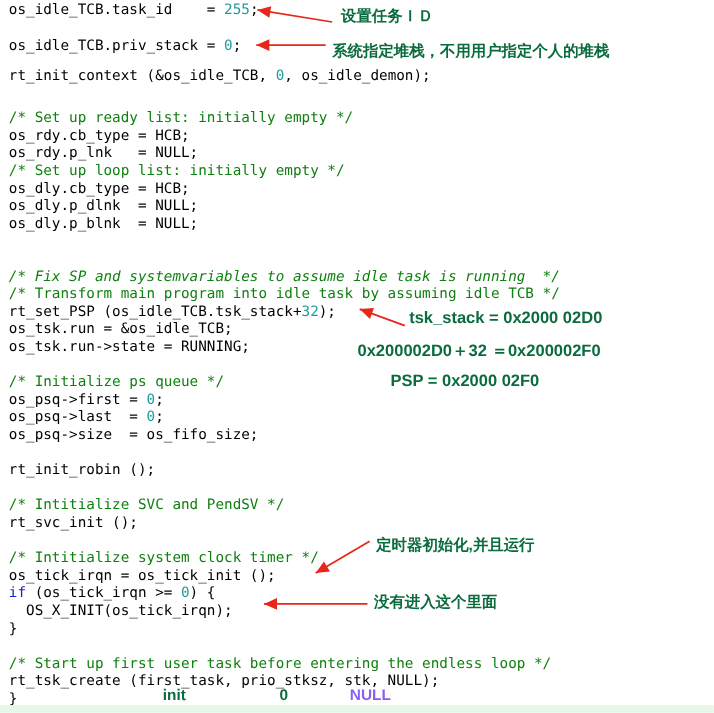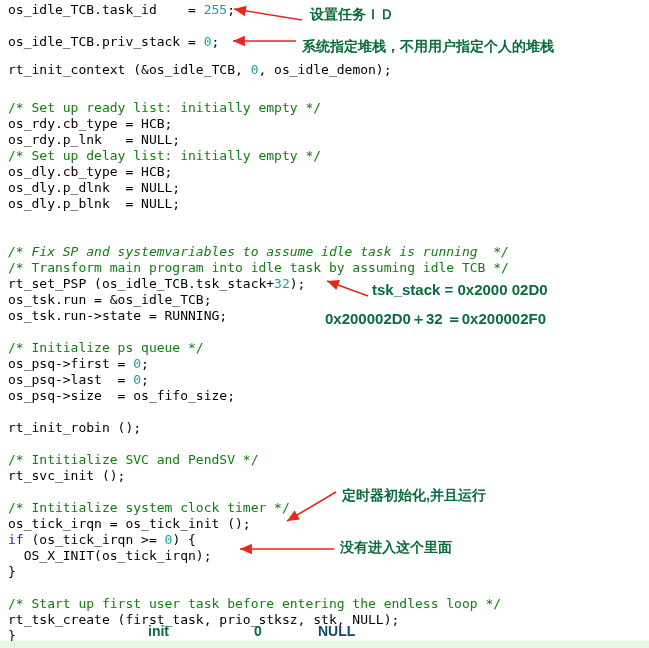--- a/index.html
+++ b/index.html
@@ -78,21 +78,21 @@
 <div id="code-layer">
     <div class="code-line" style="top: 2px;"><span class="tok-plain">os_idle_TCB.task_id</span><span class="tok-plain">    = </span><span class="tok-num">255</span><span class="tok-plain">;</span></div>
     <div class="code-line" style="top: 18px;"></div>
     <div class="code-line" style="top: 34px;"><span class="tok-plain">os_idle_TCB.priv_stack = </span><span class="tok-num">0</span><span class="tok-plain">;</span></div>
     <div class="code-line" style="top: 50px;"></div>
     <div class="code-line" style="top: 62px;"><span class="tok-plain">rt_init_context (&amp;os_idle_TCB, </span><span class="tok-num">0</span><span class="tok-plain">, os_idle_demon);</span></div>
     <div class="code-line" style="top: 78px;"></div>
     <div class="code-line" style="top: 100px;"><span class="tok-cmt">/* Set up ready list: initially empty */</span></div>
     <div class="code-line" style="top: 116px;"><span class="tok-plain">os_rdy.cb_type = HCB;</span></div>
     <div class="code-line" style="top: 132px;"><span class="tok-plain">os_rdy.p_lnk   = NULL;</span></div>
-    <div class="code-line" style="top: 148px;"><span class="tok-cmt">/* Set up delay list: initially empty */</span></div>
+    <div class="code-line" style="top: 148px;"><span class="tok-cmt">/* Set up loop list: initially empty */</span></div>
     <div class="code-line" style="top: 164px;"><span class="tok-plain">os_dly.cb_type = HCB;</span></div>
     <div class="code-line" style="top: 180px;"><span class="tok-plain">os_dly.p_dlnk  = NULL;</span></div>
     <div class="code-line" style="top: 196px;"><span class="tok-plain">os_dly.p_blnk  = NULL;</span></div>
     <div class="code-line" style="top: 228px;"></div>
     <div class="code-line" style="top: 244px; font-style: italic;"><span class="tok-cmt">/* Fix SP and systemvariables to assume idle task is running  */</span></div>
     <div class="code-line" style="top: 260px;"><span class="tok-cmt">/* Transform main program into idle task by assuming idle TCB */</span></div>
     <div class="code-line" style="top: 276px;"><span class="tok-plain">rt_set_PSP (os_idle_TCB.tsk_stack+</span><span class="tok-num">32</span><span class="tok-plain">);</span></div>
     <div class="code-line" style="top: 292px;"><span class="tok-plain">os_tsk.run = &amp;os_idle_TCB;</span></div>
     <div class="code-line" style="top: 308px;"><span class="tok-plain">os_tsk.run-&gt;state = RUNNING;</span></div>
     <div class="code-line" style="top: 324px;"></div>
@@ -136,18 +136,19 @@
       <polygon points="14,43 21.515327727976295,32.39246262598568 26.915031607832116,41.51610021608689" fill="#e8261a"></polygon>
     </svg>
     <svg class="arrow-svg" width="122" height="28" style="left: 226px; top: 535px;">
       <line x1="108" y1="14" x2="14" y2="14" stroke="#e8261a" stroke-width="1.6"></line>
       <polygon points="14,14 25.870156224060008,8.699114110225587 25.87015622406001,19.30088588977441" fill="#e8261a"></polygon>
     </svg>
     <div class="anno-text anno-cn" style="left: 310px; top: 6px; color: rgb(10, 107, 61);">设置任务ＩＤ</div>
     <div class="anno-text anno-cn" style="left: 302px; top: 38px; color: rgb(10, 107, 61);">系统指定堆栈，不用用户指定个人的堆栈</div>
     <div class="anno-text anno-en" style="left: 372px; top: 281px; color: rgb(10, 107, 61);">tsk_stack = 0x2000 02D0</div>
     <div class="anno-text anno-en" style="left: 325px; top: 310px; color: rgb(10, 107, 61);">0x200002D0＋32 ＝0x200002F0</div>
+    <div class="anno-text anno-en" style="left: 355px; top: 338px; color: rgb(10, 107, 61);">PSP = 0x2000 02F0</div>
     <div class="anno-text anno-cn" style="left: 342px; top: 487px; color: rgb(10, 107, 61);">定时器初始化,并且运行</div>
     <div class="anno-text anno-cn" style="left: 340px; top: 539px; color: rgb(10, 107, 61);">没有进入这个里面</div>
     <div class="anno-text anno-sm" style="left: 148px; top: 623px; color: rgb(10, 107, 61);">init</div>
     <div class="anno-text anno-sm" style="left: 254px; top: 623px; color: rgb(10, 107, 61);">0</div>
-    <div class="anno-text anno-sm" style="left: 318px; top: 623px; color: #0c4a6e;">NULL</div>
+    <div class="anno-text anno-sm" style="left: 318px; top: 623px; color: #8b5cf6;">NULL</div>
   </div>
 
 </body></html>

